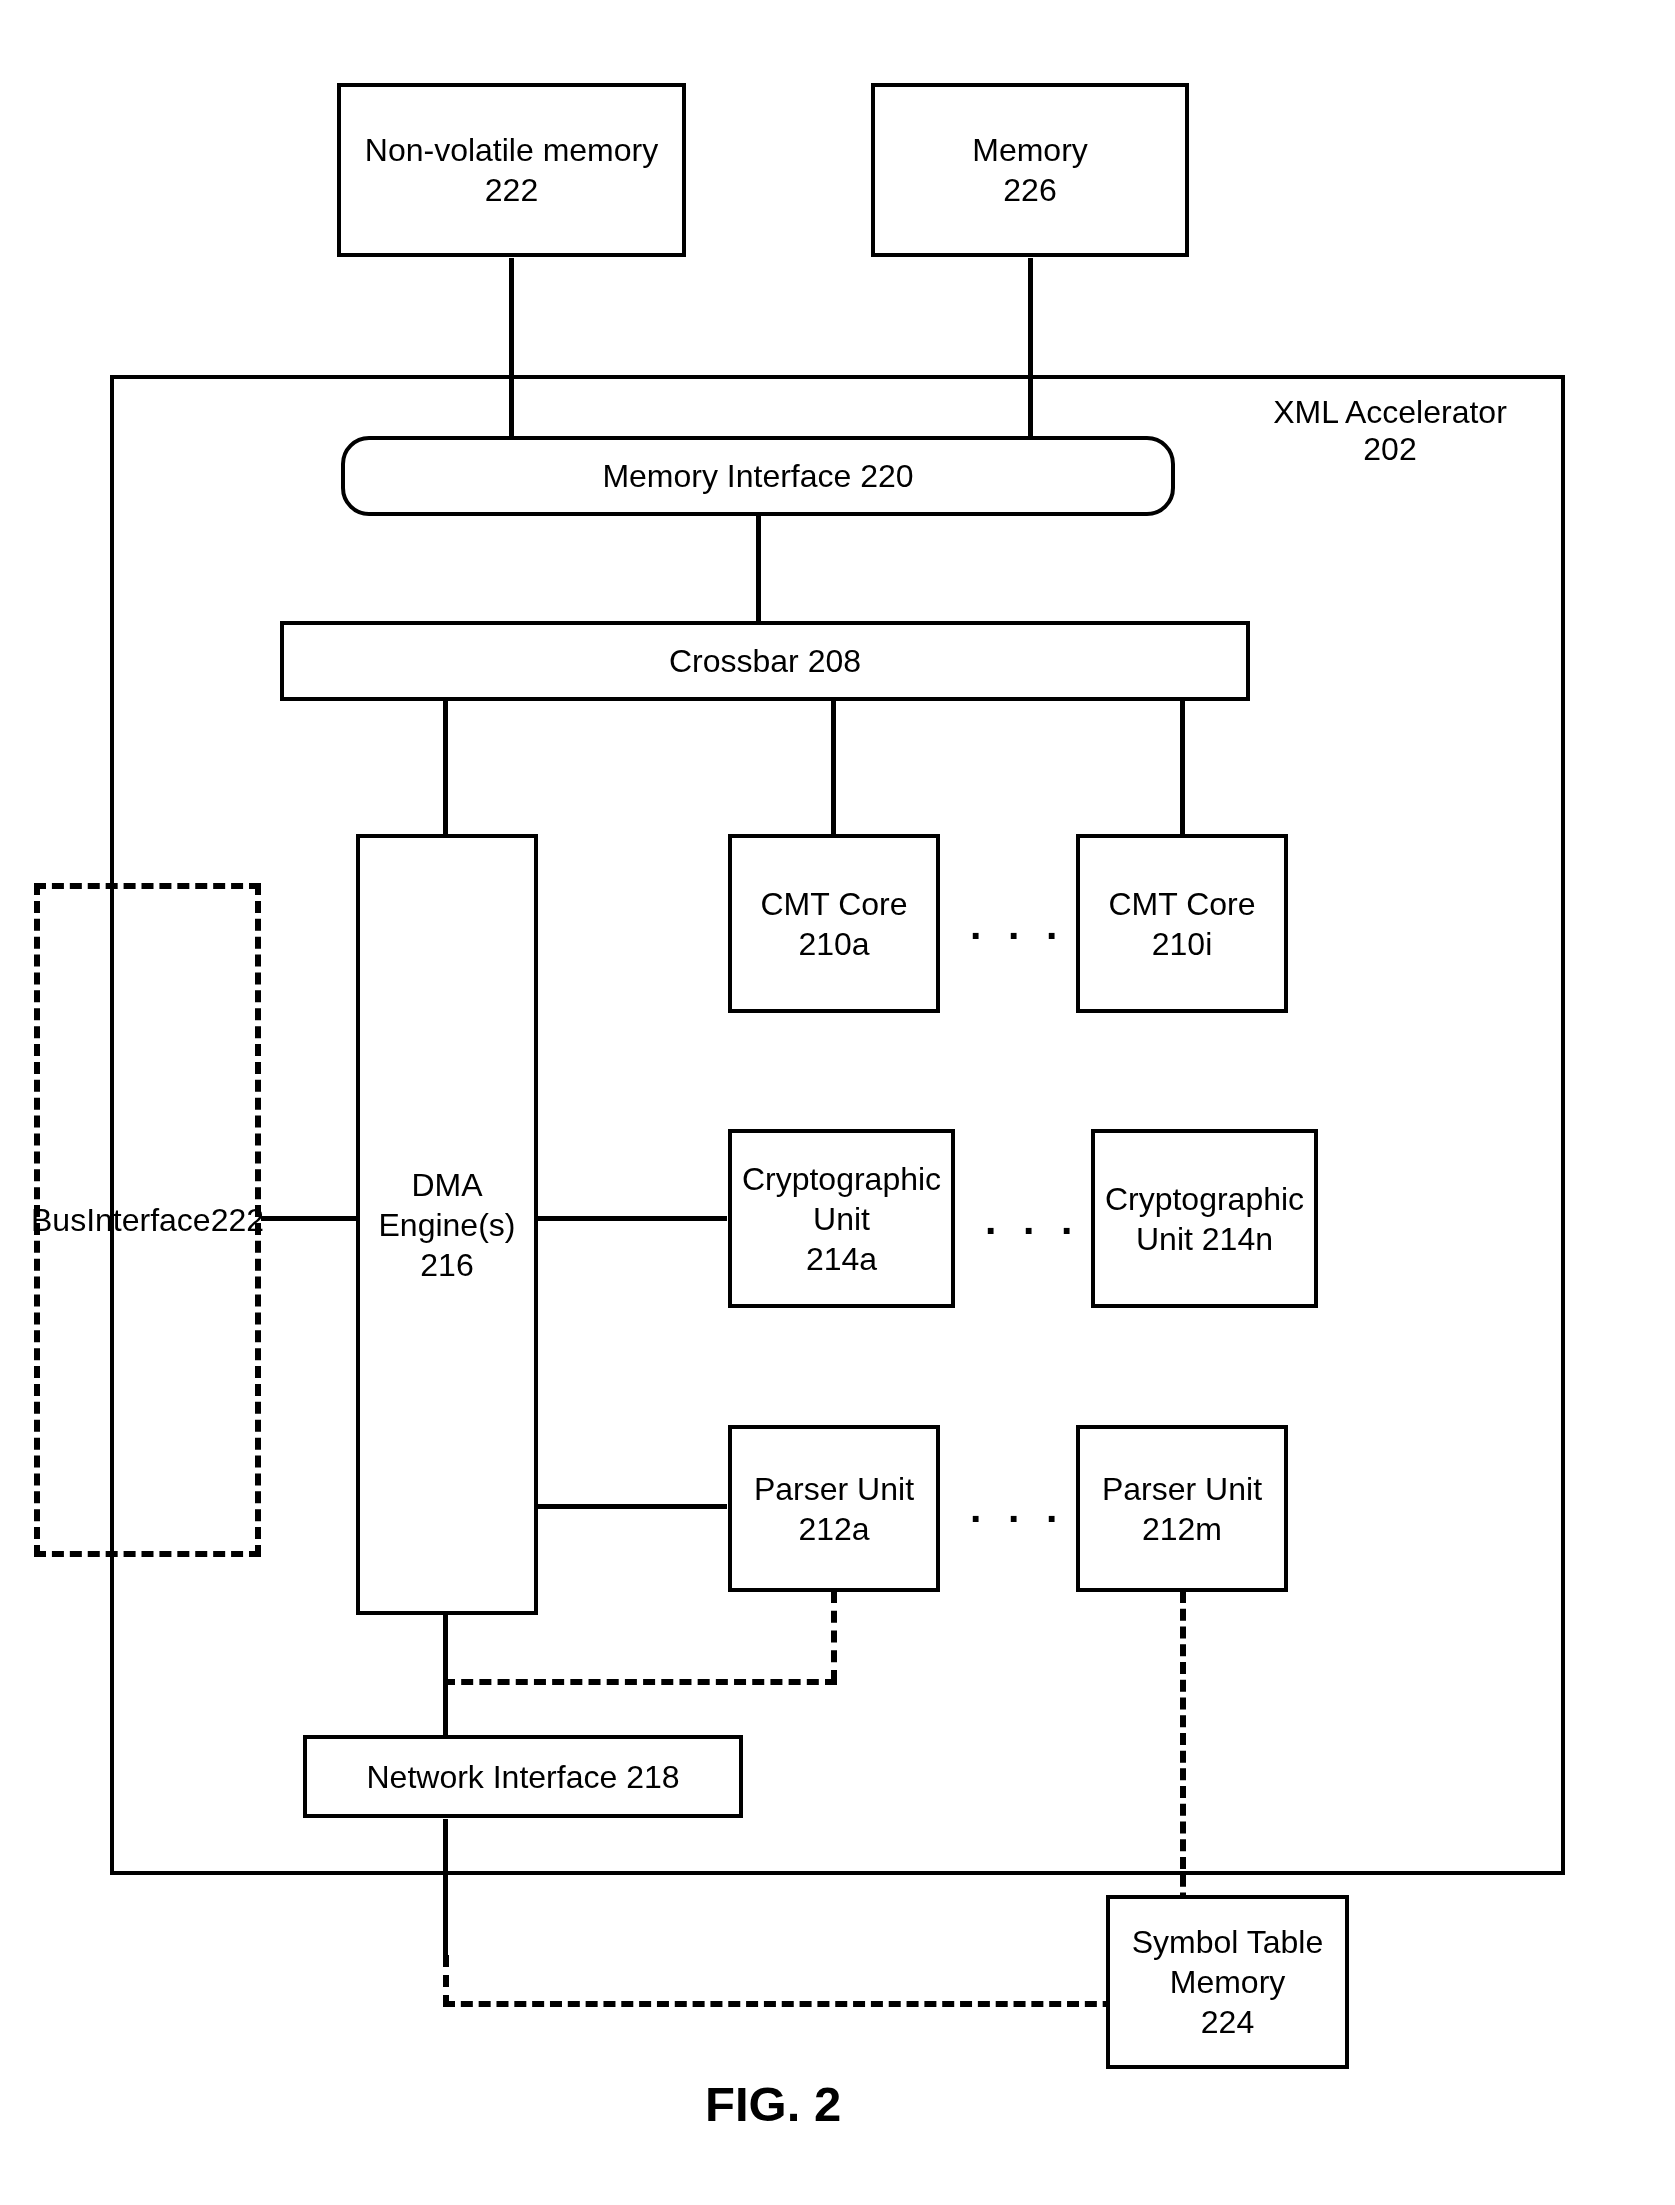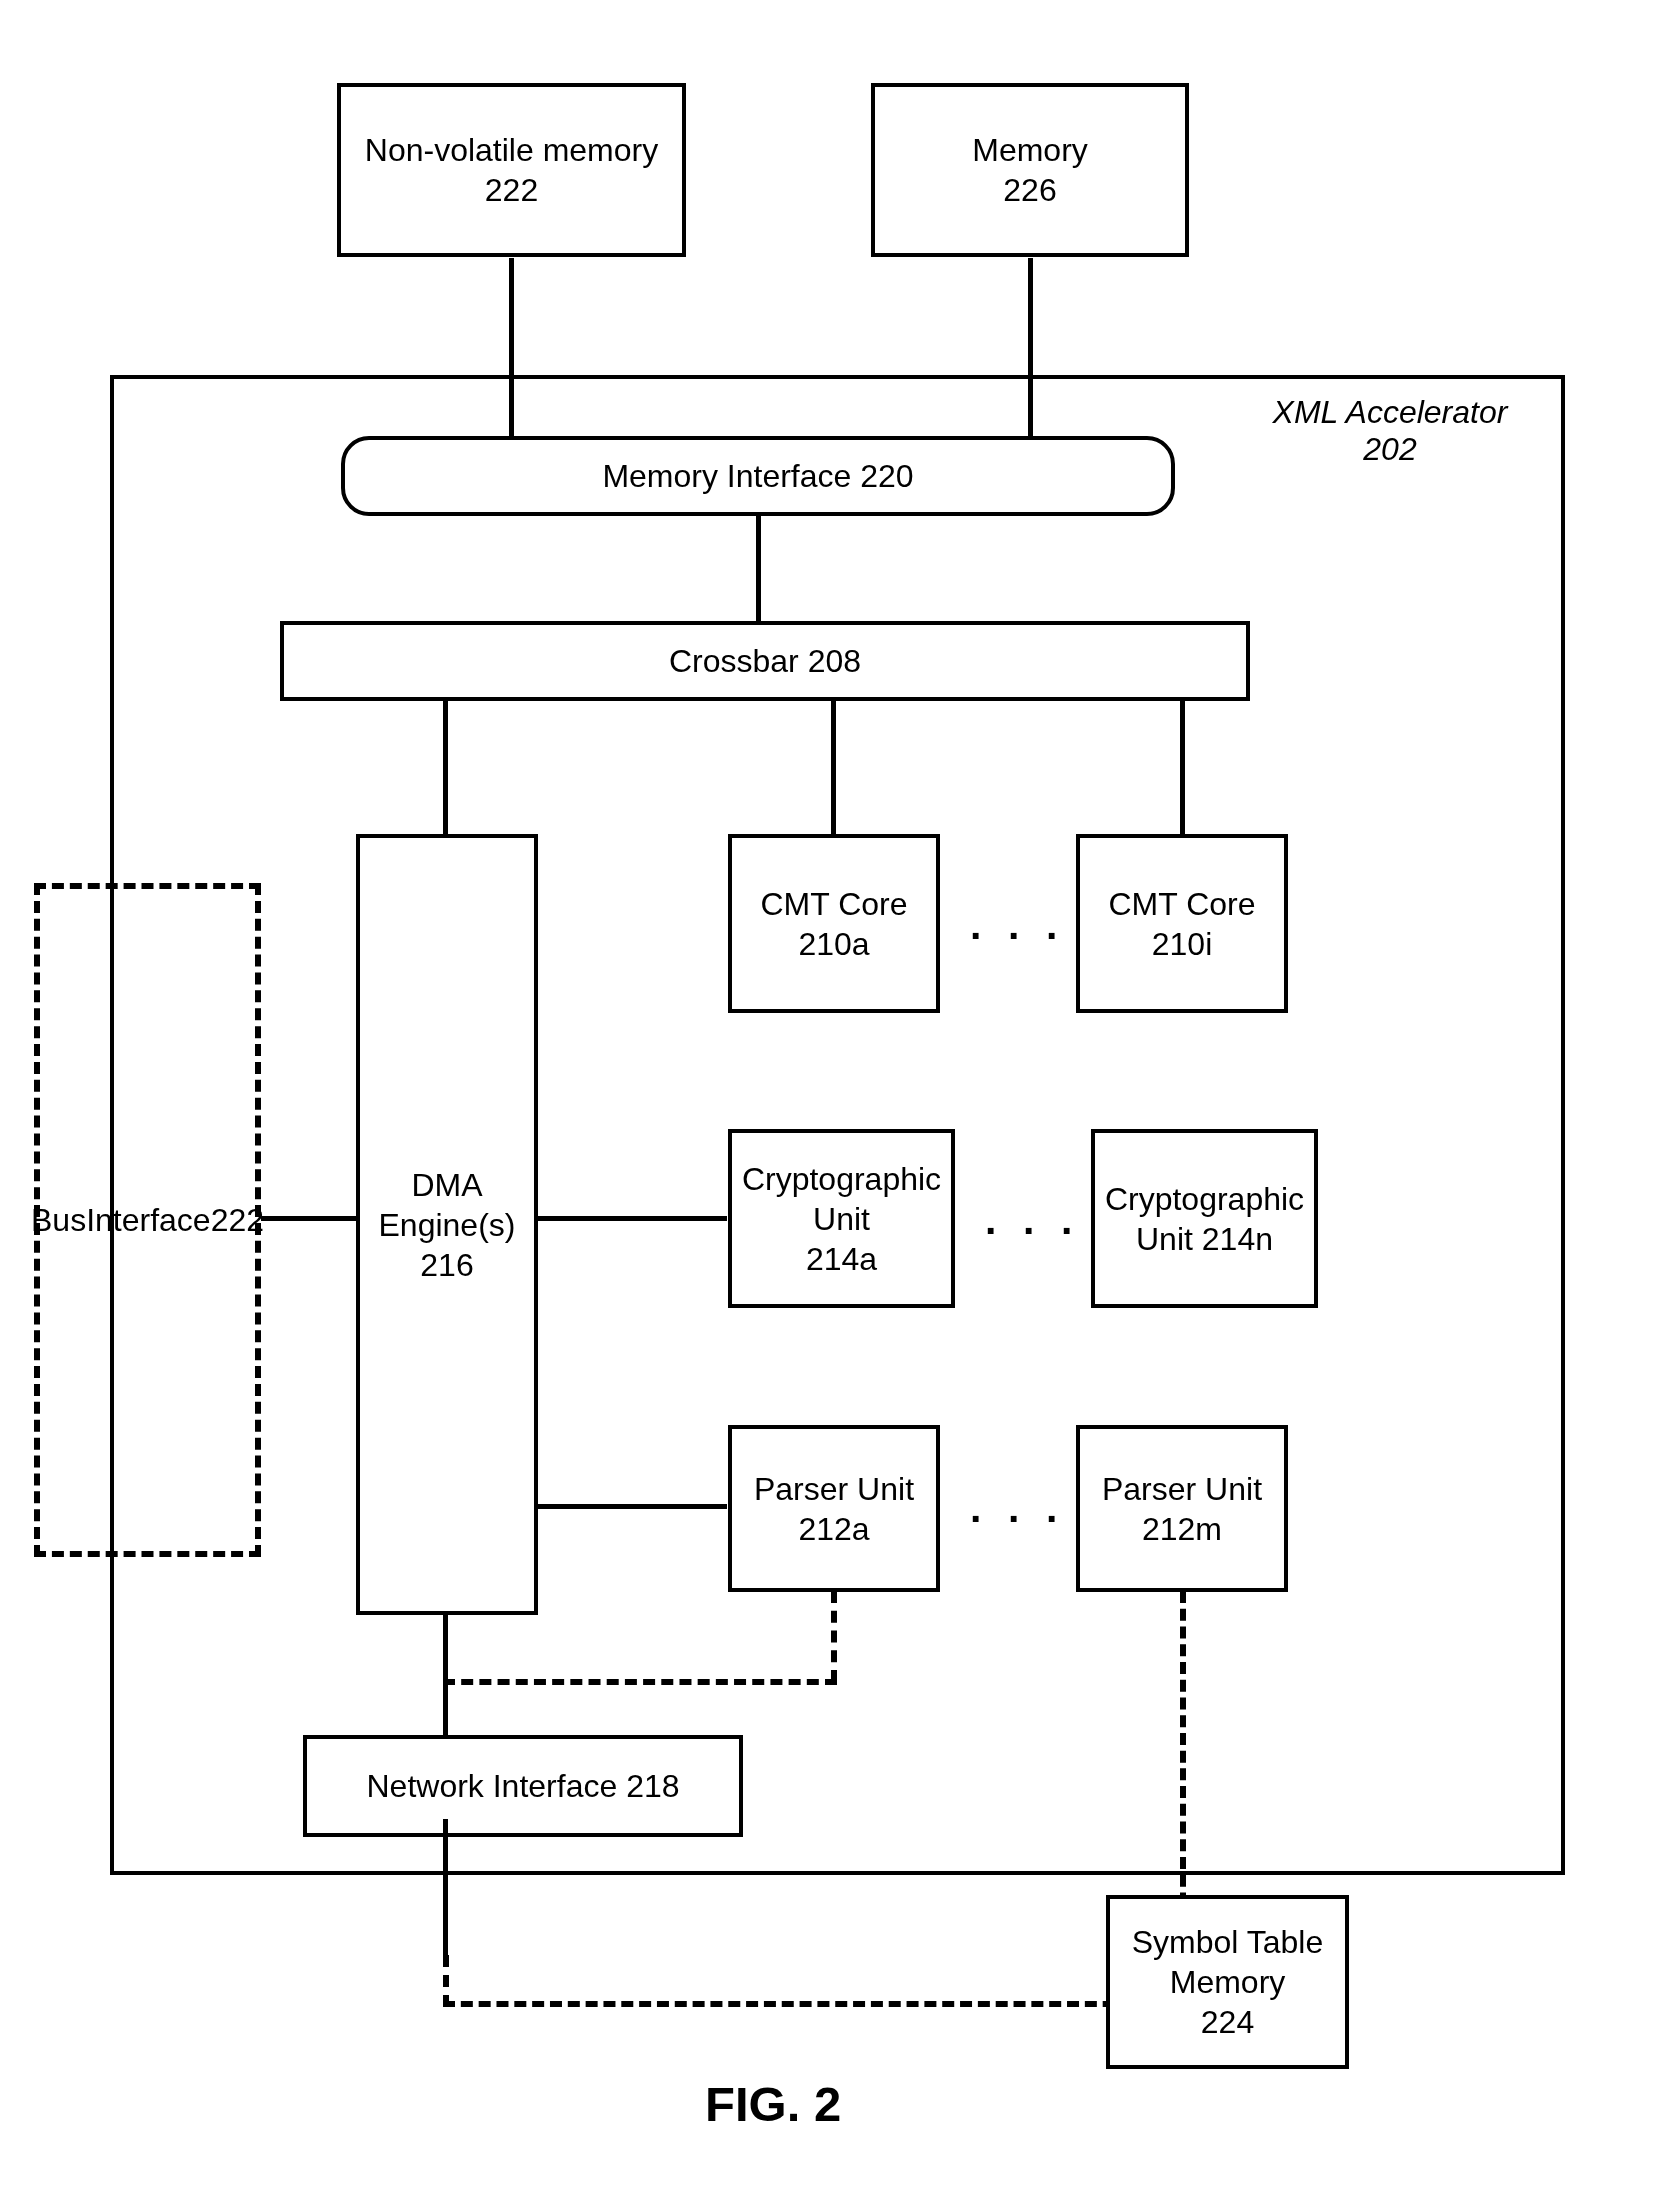--- a/index.html
+++ b/index.html
@@ -42,21 +42,20 @@
   }
   .container-box {
     position: absolute;
     border: 4.5px solid #000;
     background: transparent;
   }
   .label {
     position: absolute;
     font-size: 32px;
     text-align: center;
-    font-style: italic;
   }
   .dots {
     position: absolute;
     font-size: 41px;
     font-weight: bold;
     letter-spacing: 7.6px;
   }
   .line {
     position: absolute;
     background: #000;
@@ -161,21 +160,21 @@
   <div class="box" style="left:1076px; top:1425px; width:212px; height:167px;">
     <span>Parser Unit</span>
     <span>212m</span>
   </div>
   <div class="dots" style="left:970px; top:1485px;">. . .</div>
 
   <div class="line" style="left:538px; top:1504px; width:189px; height:4.5px;"></div>
 
   <div class="line" style="left:443px; top:1614px; width:4.5px; height:121px;"></div>
 
-  <div class="box" style="left:303px; top:1735px; width:440px; height:102px;">
+  <div class="box" style="left:303px; top:1735px; width:440px; height:83px;">
     <span>Network Interface 218</span>
   </div>
 
   <div class="line" style="left:443px; top:1819px; width:4.5px; height:136px;"></div>
 
   <div class="dline-v" style="left:831px; top:1591px; height:91px;"></div>
 
   <div class="dline-v" style="left:1180px; top:1591px; height:349px;"></div>
 
   <div class="dline-h" style="left:443px; top:1679px; width:394px;"></div>

